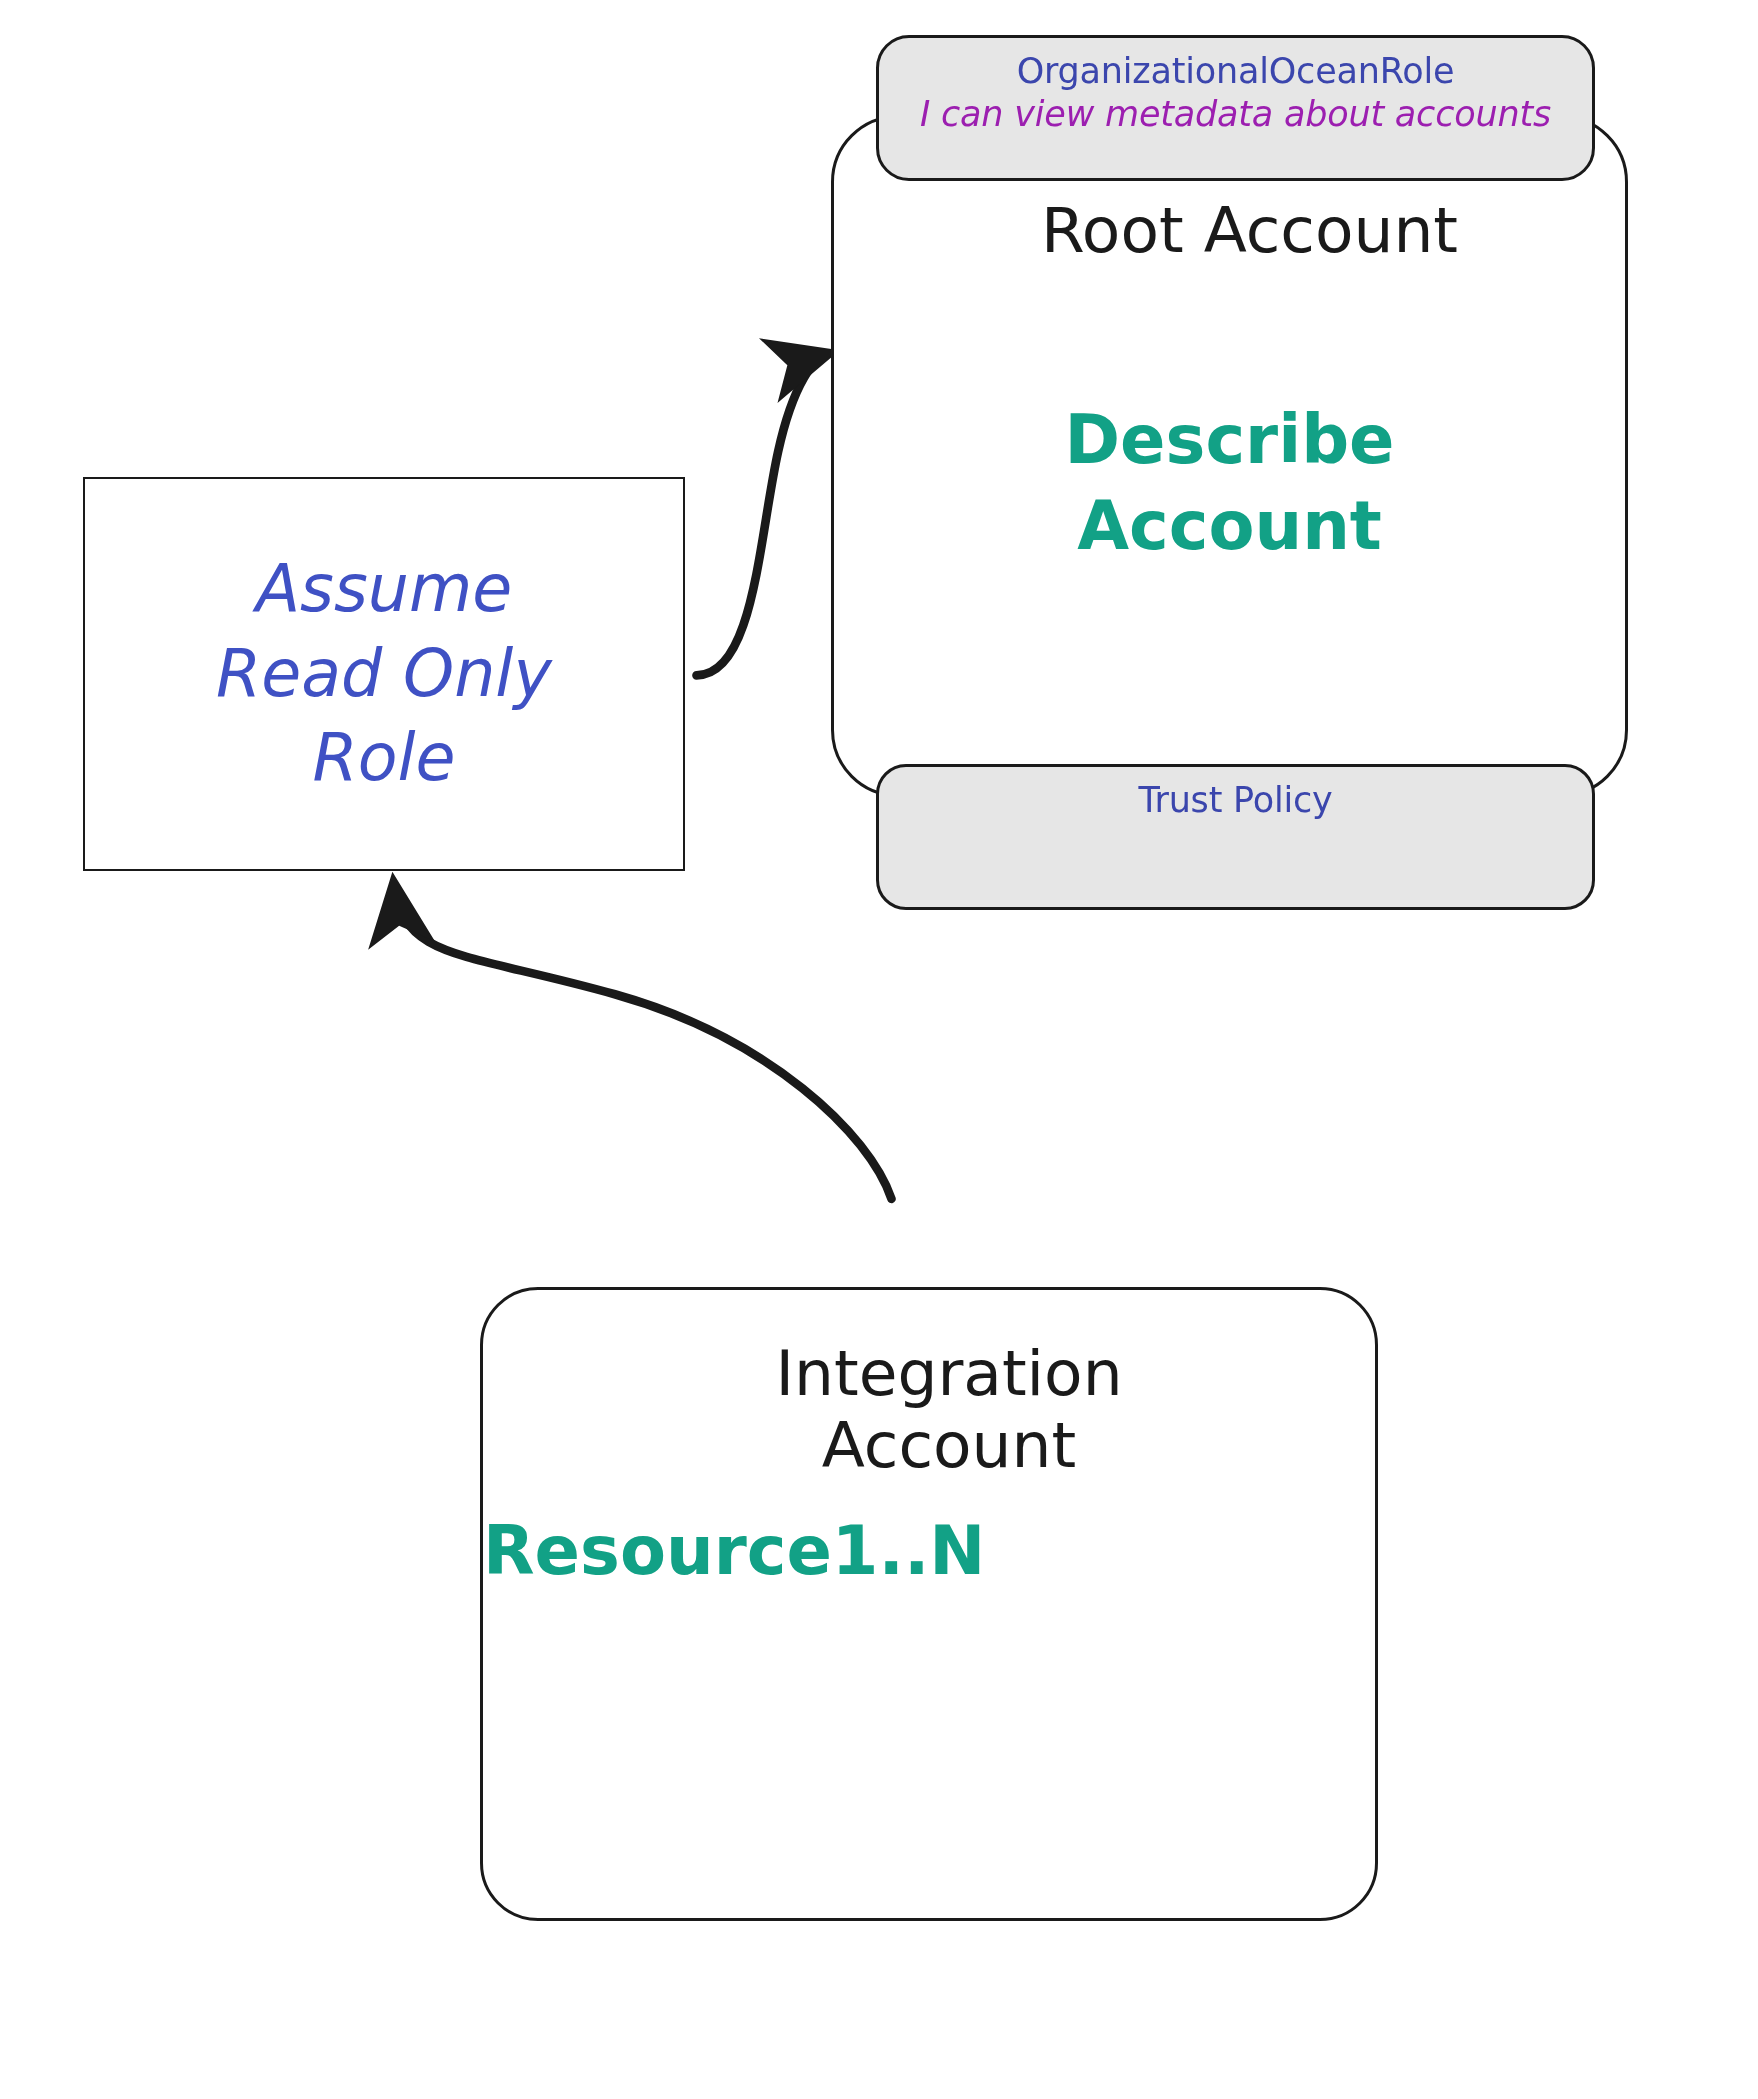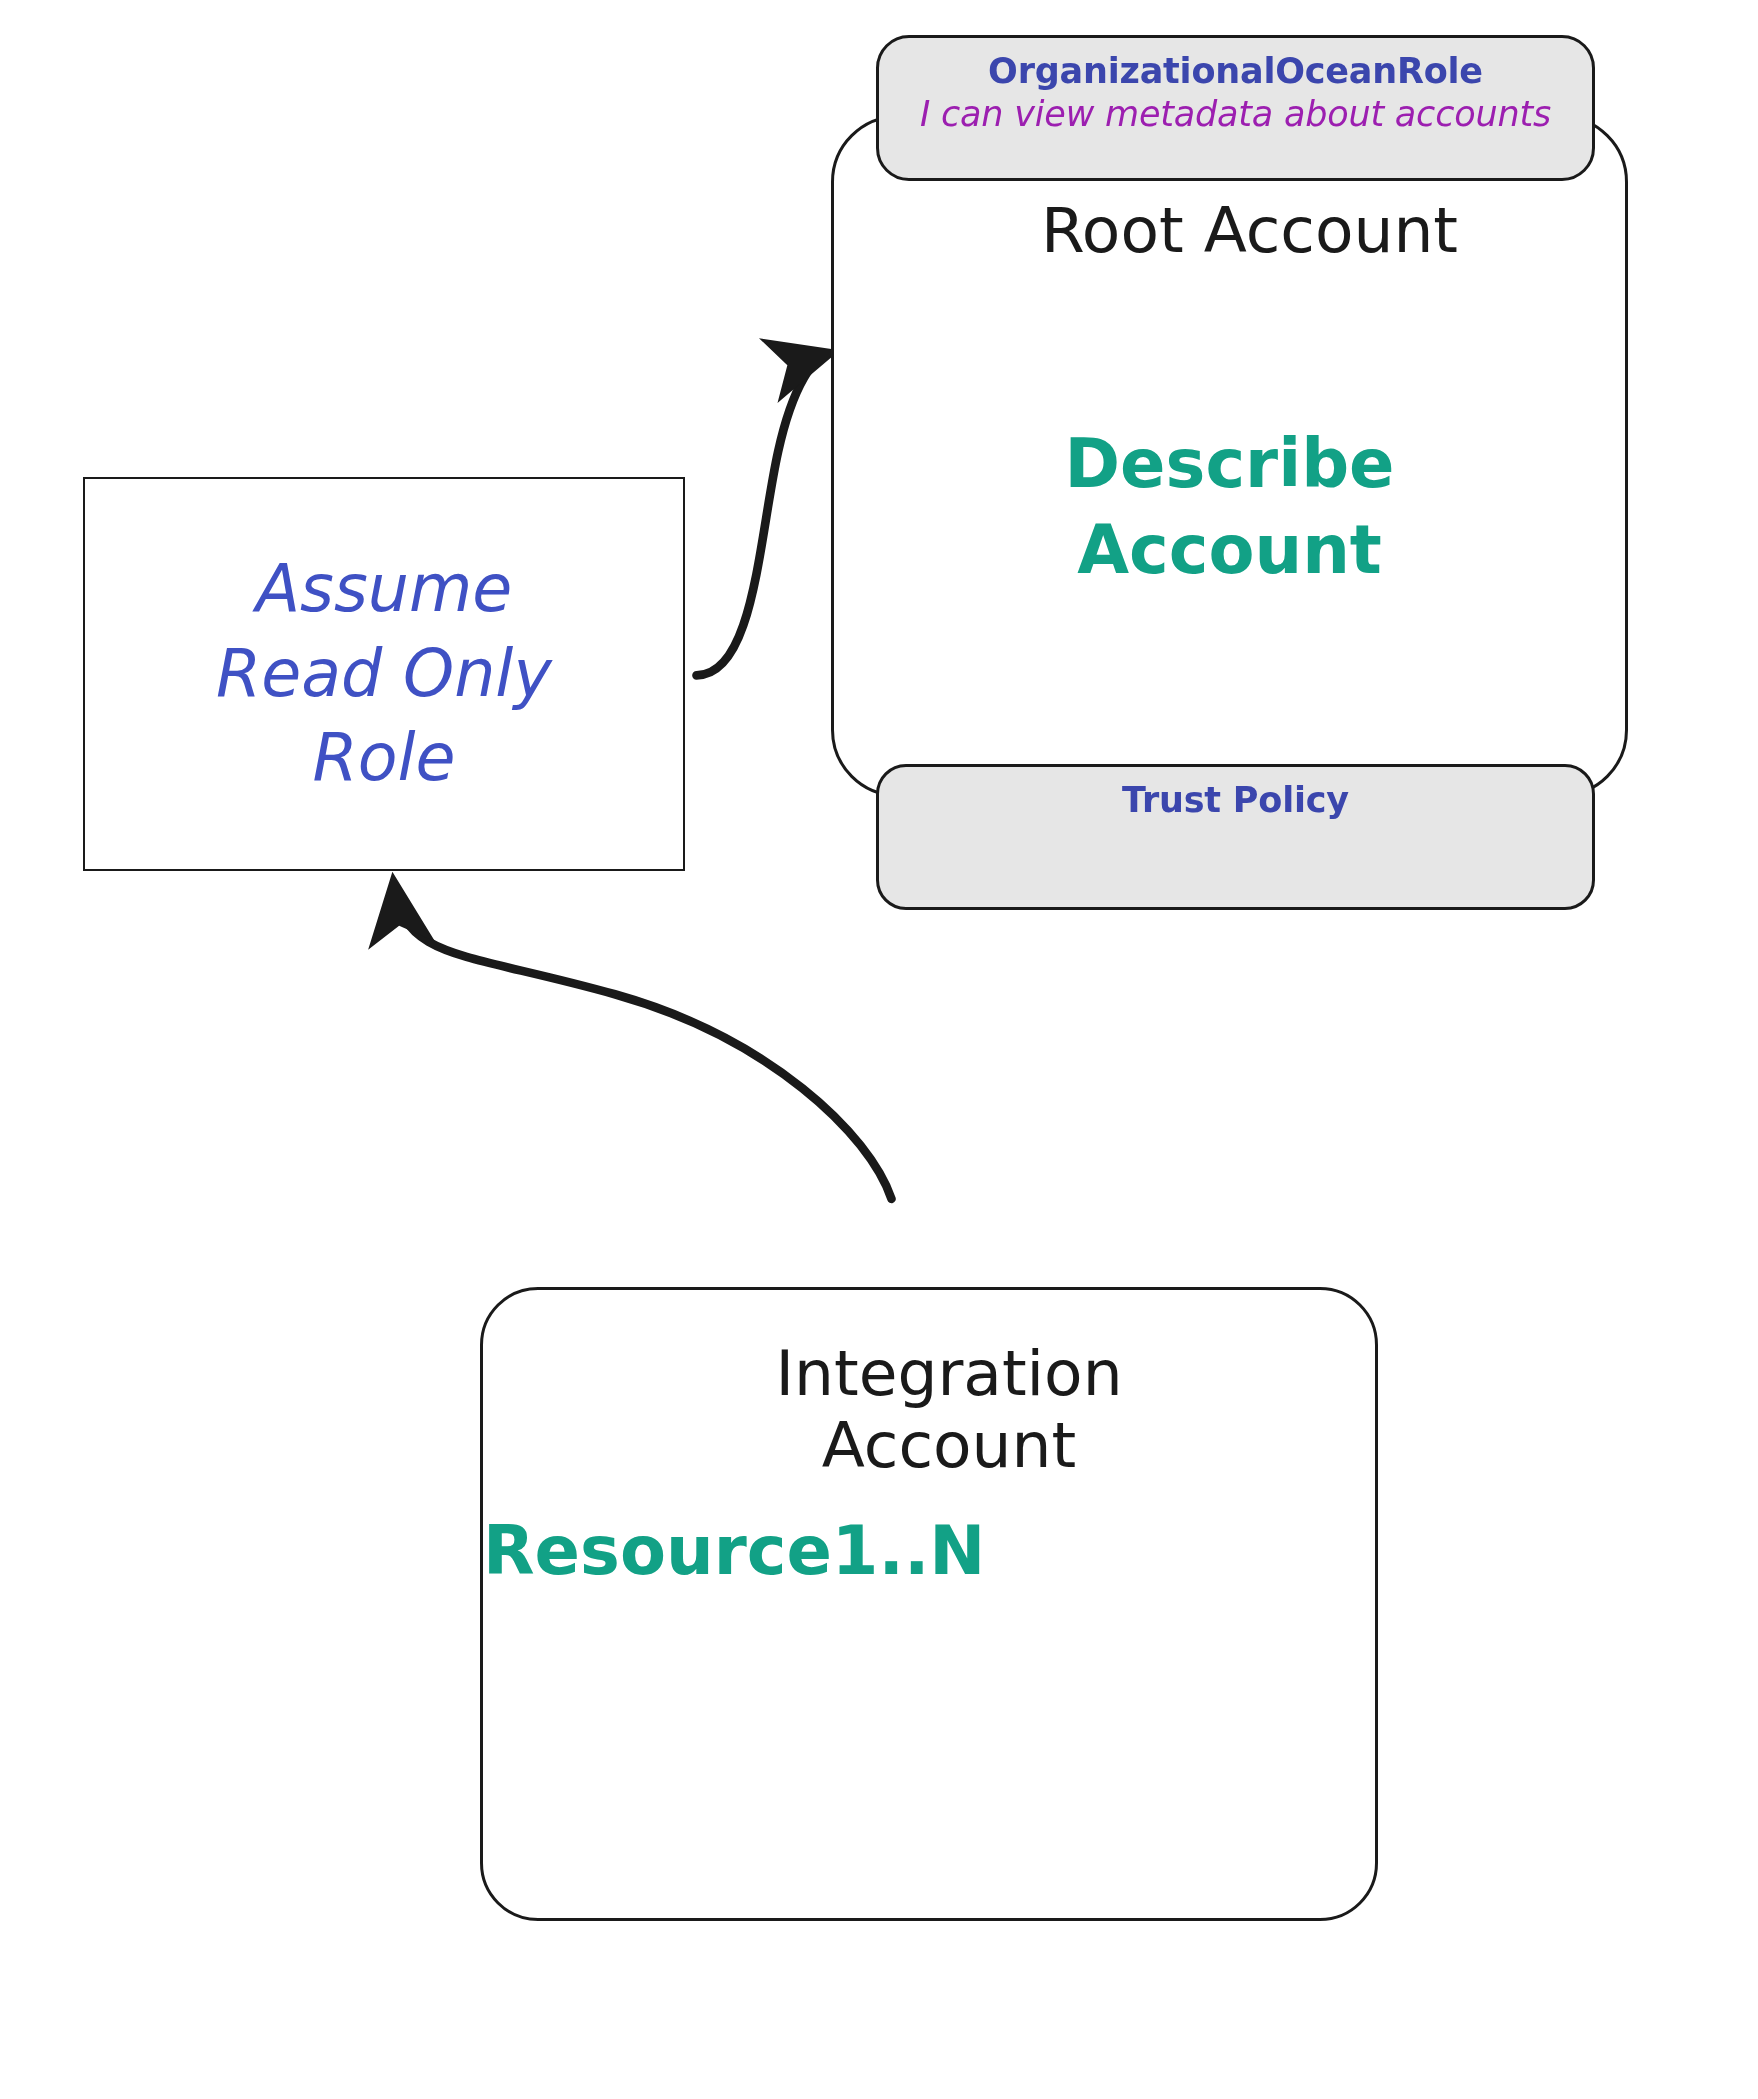--- a/index.html
+++ b/index.html
@@ -64,21 +64,21 @@
     padding-left: 20px;
   }
   #root-account-title {
     top: 77px;
     font-size: 63px;
   }
   #root-action {
     position: absolute;
     left: 0;
     width: 100%;
-    top: 304px;
+    top: 280px;
     text-align: center;
     color: #12a186;
     font-size: 67px;
     font-weight: 700;
     line-height: 1.28;
   }
   #integration-account-title {
     top: 48px;
     font-size: 63px;
   }
@@ -101,21 +101,21 @@
     border: 3.8px solid #1a1a1a;
     border-radius: 33px;
     box-sizing: border-box;
     text-align: center;
     z-index: 20;
     padding: 11.5px 21px;
   }
   .badge-title {
     display: block;
     color: #3b46ad;
-    font-weight: 700;
+    font-weight: 400;
     font-size: 35px;
     line-height: 1.25;
     letter-spacing: -0.2px;
   }
   .badge-sub {
     display: block;
     color: #9c1fb0;
     font-style: italic;
     font-weight: 400;
     font-size: 35px;

